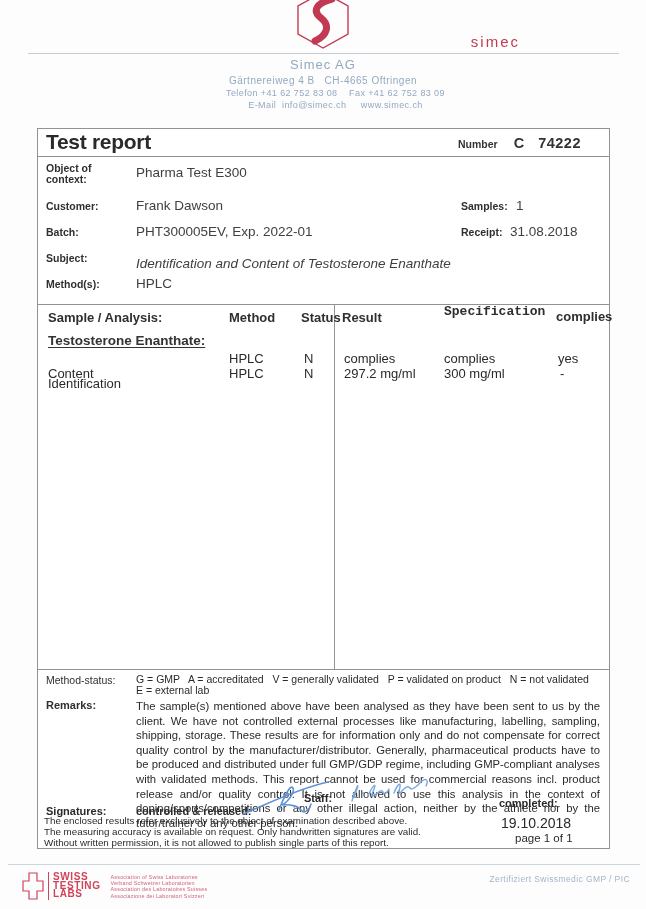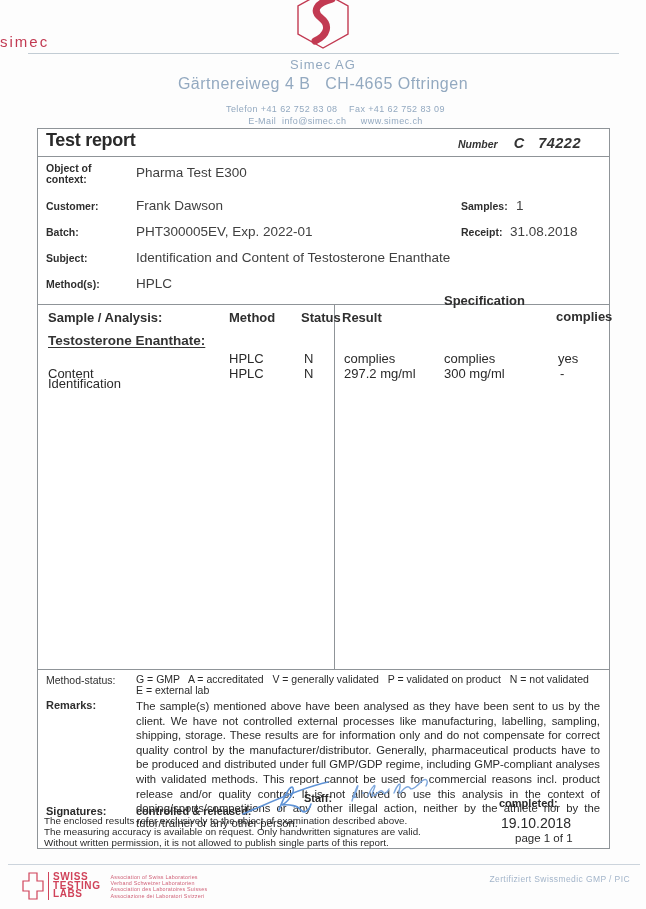--- a/index.html
+++ b/index.html
@@ -5,31 +5,31 @@
   html,body{margin:0;padding:0;}
   body{
     width:646px;height:909px;background:#fdfdfd;position:relative;overflow:hidden;
     font-family:"Liberation Sans",sans-serif;color:#333;
     -webkit-font-smoothing:antialiased;
   }
   .abs{position:absolute;}
   .prewrap{white-space:pre-wrap;}
   
   #logo{left:291px;top:-9px;}
-  #logo-word{left:0;top:33px;width:520px;text-align:left;color:#c23a52;font-size:15px;letter-spacing:2px;}
+  #logo-word{left:0;top:33px;width:520px;text-align:right;color:#c23a52;font-size:15px;letter-spacing:2px;}
   #header-rule{left:28px;top:53px;width:591px;height:1px;background:#c2ccd4;}
   #contact{left:0;top:57px;width:646px;text-align:center;color:#93a9c0;}
   #contact .company{font-size:13px;letter-spacing:1px;margin-bottom:3px;}
-  #contact .addr{font-size:16px;letter-spacing:.5px;margin-bottom:10px;}
+  #contact .addr{font-size:10px;letter-spacing:.5px;margin-bottom:1px;}
   #contact .small{font-size:9px;letter-spacing:.4px;line-height:12px;margin-left:25px;}
   
   #report-box{left:37px;top:128px;width:571px;height:719px;border:1px solid #8f9498;background:#fff;}
   #title-row{left:0;top:0;width:571px;height:27px;border-bottom:1px solid #8f9498;}
-  #report-title{left:8px;top:1px;font-size:18px;font-weight:bold;letter-spacing:-.3px;color:#2a2a2a;}
-  #number-group{left:420px;top:6px;display:flex;align-items:baseline;font-style:italic;}
+  #report-title{left:8px;top:1px;font-size:21px;font-weight:bold;letter-spacing:-.3px;color:#2a2a2a;}
+  #number-group{left:420px;top:6px;display:flex;align-items:baseline;}
   #number-label{font-size:10.5px;font-weight:bold;}
   #number-prefix{font-size:14.5px;font-weight:bold;margin-left:16px;}
   #number-value{font-size:14.5px;font-weight:bold;margin-left:14px;letter-spacing:.5px;}
   .flabel{font-size:10.5px;font-weight:bold;color:#2f2f2f;line-height:11px;}
   .fvalue{font-size:13.5px;color:#404040;}
   
   #table-topline{left:0;top:175px;width:571px;height:1px;background:#8f9498;}
   #table-vline{left:296px;top:175px;width:1px;height:365px;background:#8f9498;}
   .th{font-size:13px;font-weight:bold;color:#2f2f2f;}
   .td{font-size:13px;color:#2a2a2a;}
@@ -92,33 +92,33 @@
   <div class="abs fvalue" style="left:98px;top:69px;">Frank Dawson</div>
   <div class="abs flabel" style="left:423px;top:72px;">Samples:</div>
   <div class="abs fvalue" style="left:478px;top:69px;">1</div>
 
   <div class="abs flabel" style="left:8px;top:98px;">Batch:</div>
   <div class="abs fvalue" style="left:98px;top:95px;">PHT300005EV, Exp. 2022-01</div>
   <div class="abs flabel" style="left:423px;top:98px;">Receipt:</div>
   <div class="abs fvalue" style="left:472px;top:95px;">31.08.2018</div>
 
   <div class="abs flabel" style="left:8px;top:124px;">Subject:</div>
-  <div class="abs fvalue" style="left:98px;top:121px;">Identification and Content of Testosterone Enanthate</div>
+  <div class="abs fvalue" style="left:98px;top:127px;font-style:italic;">Identification and Content of Testosterone Enanthate</div>
 
   <div class="abs flabel" style="left:8px;top:150px;">Method(s):</div>
   <div class="abs fvalue" style="left:98px;top:147px;">HPLC</div>
 
   <div class="abs" id="table-topline"></div>
   <div class="abs" id="table-vline"></div>
 
   <div class="abs th" style="left:10px;top:181px;">Sample / Analysis:</div>
   <div class="abs th" style="left:191px;top:181px;">Method</div>
   <div class="abs th" style="left:263px;top:181px;">Status</div>
   <div class="abs th" style="left:304px;top:181px;">Result</div>
-  <div class="abs th" style="left:406px;top:164px;">Specification</div>
+  <div class="abs th" style="left:406px;top:175px;font-family:Liberation Mono, monospace;">Specification</div>
   <div class="abs th" style="left:518px;top:180px;">complies</div>
 
   <div class="abs" id="group-title">Testosterone Enanthate:</div>
 
   <div>
     <div class="abs td" style="left:10px;top:236px;margin-top:11px;">Identification</div>
     <div class="abs td" style="left:191px;top:222px;">HPLC</div>
     <div class="abs td" style="left:266px;top:222px;">N</div>
     <div class="abs td" style="left:306px;top:222px;">complies</div>
     <div class="abs td" style="left:406px;top:222px;">complies</div>

